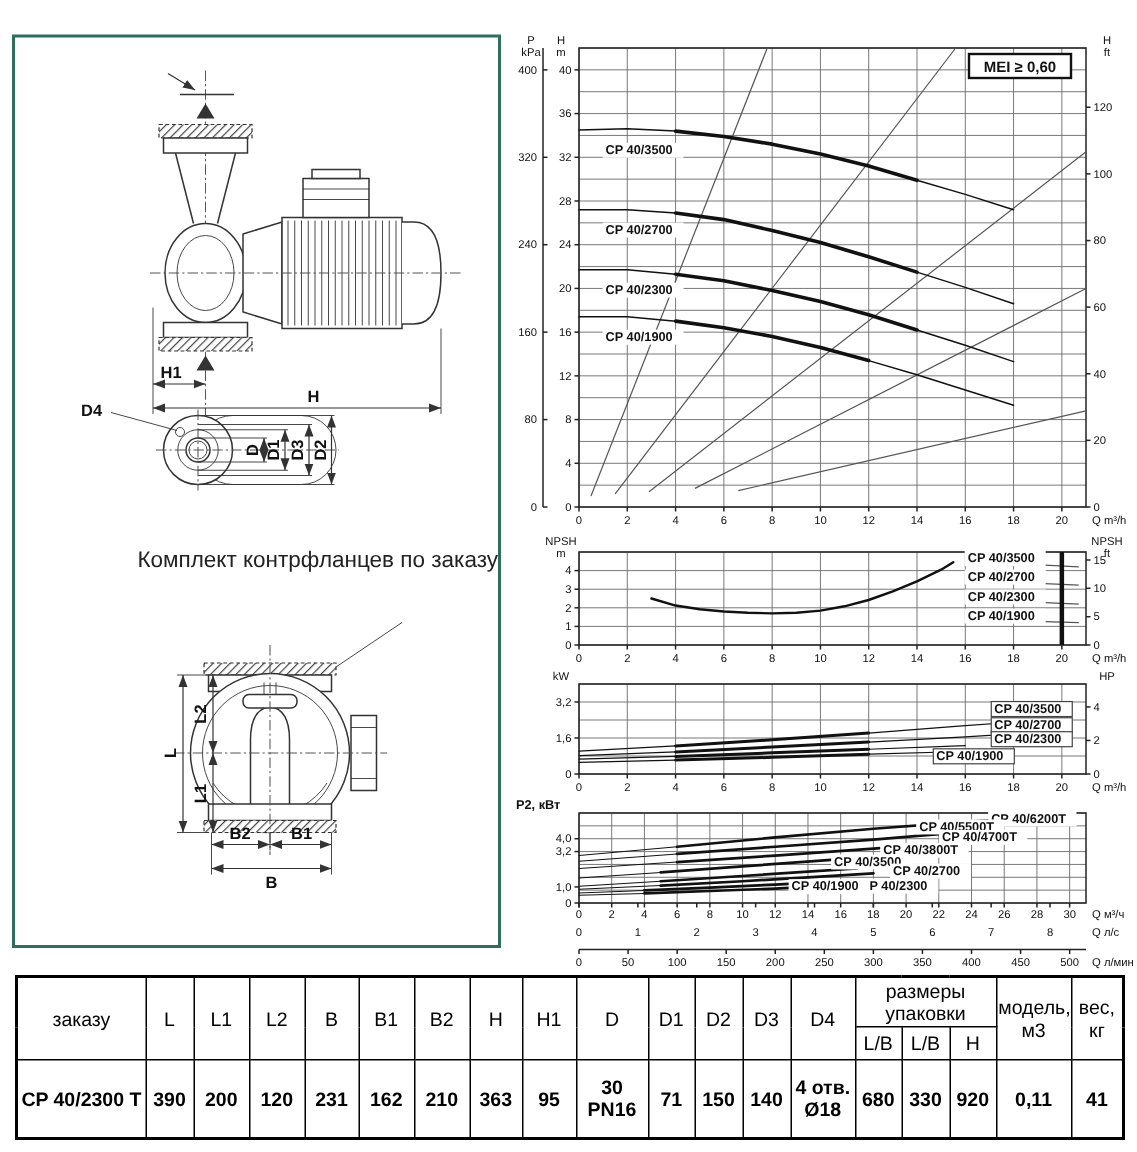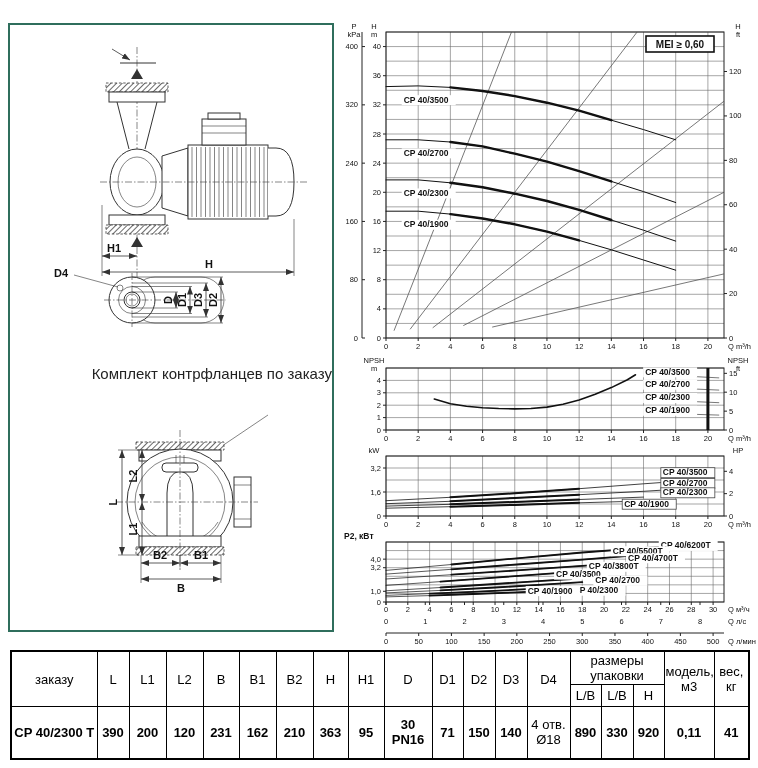--- a/index.html
+++ b/index.html
@@ -37,21 +37,21 @@
   
   #dim-table{position:absolute;left:10px;top:650px;width:738px;border-collapse:collapse;
       border:2px solid #000;table-layout:fixed;background:#fff;}
   #dim-table th,#dim-table td{border:1px solid #000;text-align:center;vertical-align:middle;
       font-family:"Liberation Sans",sans-serif;font-size:13px;white-space:pre-line;padding:1px;overflow:hidden;}
   #dim-table th{font-weight:normal;}
   #dim-table thead tr:nth-child(1){height:30px}
   #dim-table thead tr:nth-child(2){height:22px}
   #dim-table tbody tr{height:52px}
   #dim-table tbody td{font-weight:bold}
-  #dim-table tbody td:nth-child(14){font-weight:normal}
+  #dim-table tbody td:nth-child(14){font-weight:bold}
 </style>
 </head>
 <body>
 
 <div class="page">
 
   <div class="drawing-panel">
     <svg viewBox="0 0 322 605" width="322" height="605">
       <defs>
         <marker id="aE" orient="auto" markerUnits="userSpaceOnUse" markerWidth="9" markerHeight="8" refX="8" refY="4">
@@ -666,21 +666,21 @@
           <td>162</td>
           <td>210</td>
           <td>363</td>
           <td>95</td>
           <td>30 PN16</td>
           <td>71</td>
           <td>150</td>
           <td>140</td>
           <td>4 отв.
 Ø18</td>
-          <td>890</td>
+          <td>680</td>
           <td>330</td>
           <td>920</td>
           <td>0,11</td>
           <td>41</td>
         </tr>
       </tbody>
     </table>
 
 </div>
 

